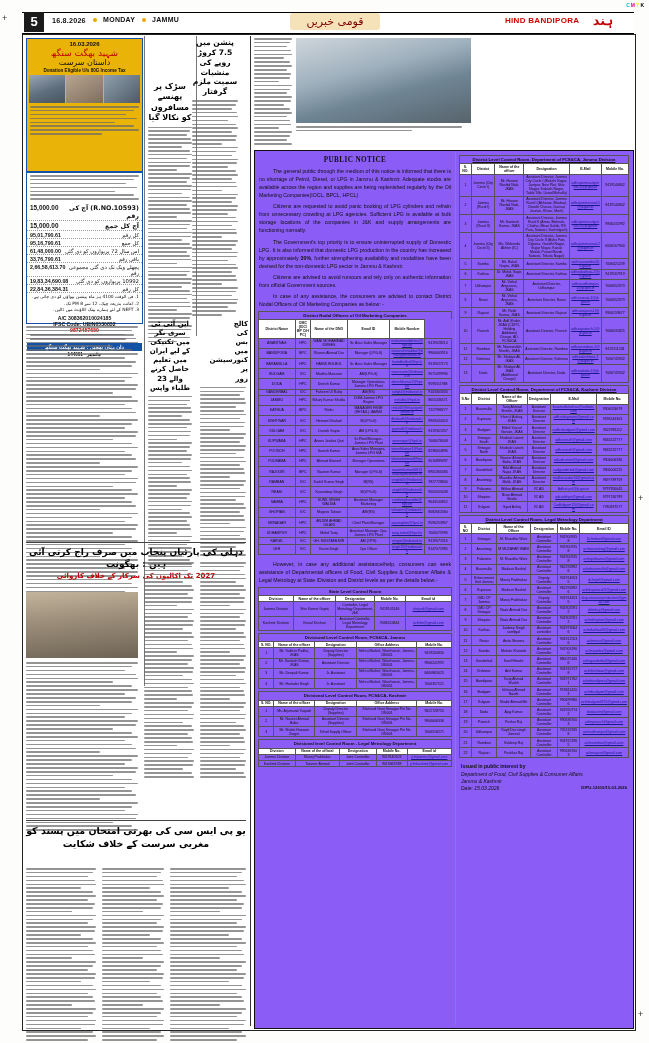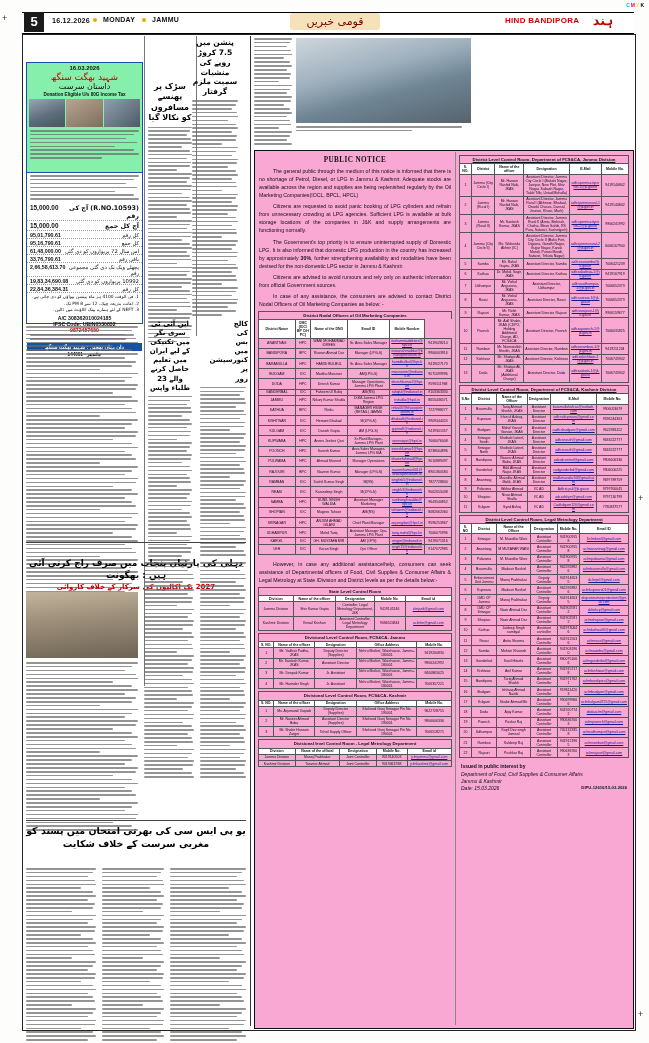--- a/index.html
+++ b/index.html
@@ -29,21 +29,21 @@
            direction:rtl;text-align:center;line-height:20px;font-weight:bold;}
 
   
   .frame{position:absolute;left:22px;top:34px;width:612px;height:995px;border:1px solid #222;background:#fff;}
   .lines{overflow:hidden;}
   .ln{height:1.6px;background:#6b6b6b;margin-bottom:2.3px;opacity:.72;border-radius:1px;}
   .ln.s1{width:100%}.ln.s2{width:95%}.ln.s3{width:88%}.ln.s4{width:78%}.ln.s5{width:66%}.ln.s6{width:98%}
   .vline{position:absolute;width:0;border-left:.7px solid #777;}
 
   
-  .adbox{position:absolute;left:26px;top:38px;width:115px;height:132px;border:1.4px solid #1452a8;background:#86efac;margin-top:24px;}
+  .adbox{position:absolute;left:26px;top:38px;width:115px;height:132px;border:1.4px solid #1452a8;background:#eab308;}
   .adbox .date{font-size:6px;font-weight:bold;text-align:center;margin-top:2px;color:#111;}
   .adbox .uh{font-size:9px;text-align:center;color:#c00000;font-family:"DejaVu Sans",sans-serif;margin-top:1px;}
   .adbox .uh2{font-size:8px;text-align:center;color:#111;font-family:"DejaVu Sans",sans-serif;}
   .adbox .sub{font-size:4.6px;text-align:center;font-weight:bold;margin-top:1px;}
   .photos{display:flex;gap:1px;margin-top:2px;padding:0 2px;}
   .photos .ph{flex:1;height:28px;background:linear-gradient(160deg,#9aa7b4,#5f6e7d 55%,#48555f);}
   .photos .ph.b{background:linear-gradient(150deg,#b9a692,#7d6d5c);}
   .photos .ph.c{background:linear-gradient(140deg,#8fa0ad,#4e5a66);}
 
   
@@ -60,21 +60,21 @@
   .hl.red{color:#c00000;}
 
   
   .photo{background:#8d9aa6;}
   .photo.road{background:linear-gradient(165deg,#cfd6dc 0%,#9fb0bd 38%,#6f8594 62%,#57636c 100%);}
   .photo.crowd{background:linear-gradient(175deg,#c3b49c 0%,#9d8f7b 40%,#6e6354 100%);}
   .photo.cap{position:relative;}
   .photo .tag{position:absolute;right:2px;bottom:1px;font-size:4px;color:#fff;opacity:.9;}
 
   
-  .notice{position:absolute;left:254px;top:150px;width:378px;height:877px;border:1.1px solid #111;background:#f9a8d4;padding:0;}
+  .notice{position:absolute;left:254px;top:150px;width:378px;height:877px;border:1.1px solid #111;background:#8b5cf6;padding:0;}
   .nt-title{text-align:center;font-weight:bold;font-size:7.2px;letter-spacing:.4px;margin:4px 0 3px;font-family:"Liberation Serif",serif;}
   .nt-p{font-size:5.2px;line-height:1.55;text-align:justify;margin:0 0 3px 0;padding:0 3px;text-indent:14px;font-family:"Liberation Sans",sans-serif;}
   .nt-p b{font-weight:bold;}
 
   table.t{border-collapse:collapse;width:100%;font-size:3.5px;font-family:"Liberation Sans",sans-serif;table-layout:fixed;}
   table.t th,table.t td{border:.4px solid #555;padding:.6px 1px;vertical-align:middle;word-wrap:break-word;overflow:hidden;}
   table.t th{font-weight:bold;text-align:center;background:#fff;}
   table.t td{text-align:center;}
   table.t caption{caption-side:top;font-weight:bold;font-size:4.3px;padding:1.2px 0;border:.4px solid #555;border-bottom:none;text-align:center;}
   .cap-u{text-decoration:underline;}
@@ -93,21 +93,21 @@
 
   <div class="cmyk">
     <span>C</span><span>M</span><span>Y</span><span>K</span>
   </div>
   <div class="cross" style="left:2px;top:14px;">+</div>
   <div class="cross" style="left:638px;top:494px;">+</div>
   <div class="cross" style="left:638px;top:1010px;">+</div>
 
   <div class="masthead"></div>
   <div class="pagenum">5</div>
-  <div class="mh-date">16.12.2026</div>
+  <div class="mh-date">16.8.2026</div>
   <div class="mh-dot" style="left:93px;"></div>
   <div class="mh-day">MONDAY</div>
   <div class="mh-dot" style="left:142px;"></div>
   <div class="mh-city">JAMMU</div>
   <div class="mh-urdu-mid">قومی خبریں</div>
   <div class="mh-eng">HIND BANDIPORA</div>
   <div class="mh-logo">ہند سماچار</div>
 
   <div class="frame"></div>
 
@@ -537,21 +537,21 @@
         <div class="ln s4"></div>
         <div class="ln s2"></div>
         <div class="ln s1"></div>
       <div class="ln s3"></div>
         <div class="ln s2"></div>
         <div class="ln s6"></div>
         <div class="ln s5"></div>
     </div>
   </div>
 
-  <div style="position:absolute;left:26px;top:542px;width:220px;border-top:1px solid #444;padding-top:14px;">
+  <div style="position:absolute;left:26px;top:542px;width:220px;border-top:1px solid #444;padding-top:3px;">
     <div class="hl" style="font-size:9px;line-height:1.35;">دہلی کی پارٹیاں پنجاب میں صرف راج کرتی آئی ہیں : بھگونت</div>
     <div class="hl red" style="font-size:7px;line-height:1.3;margin-top:2px;">2027 تک اکالیوں کی سرکار کے خلاف کاروائی</div>
   </div>
   <div class="photo crowd" style="position:absolute;left:26px;top:592px;width:112px;height:66px;"></div>
   <div style="position:absolute;left:26px;top:662px;width:112px;">
     <div class="lines">
       <div class="ln s1"></div>
         <div class="ln s2"></div>
         <div class="ln s3"></div>
         <div class="ln s6"></div>

